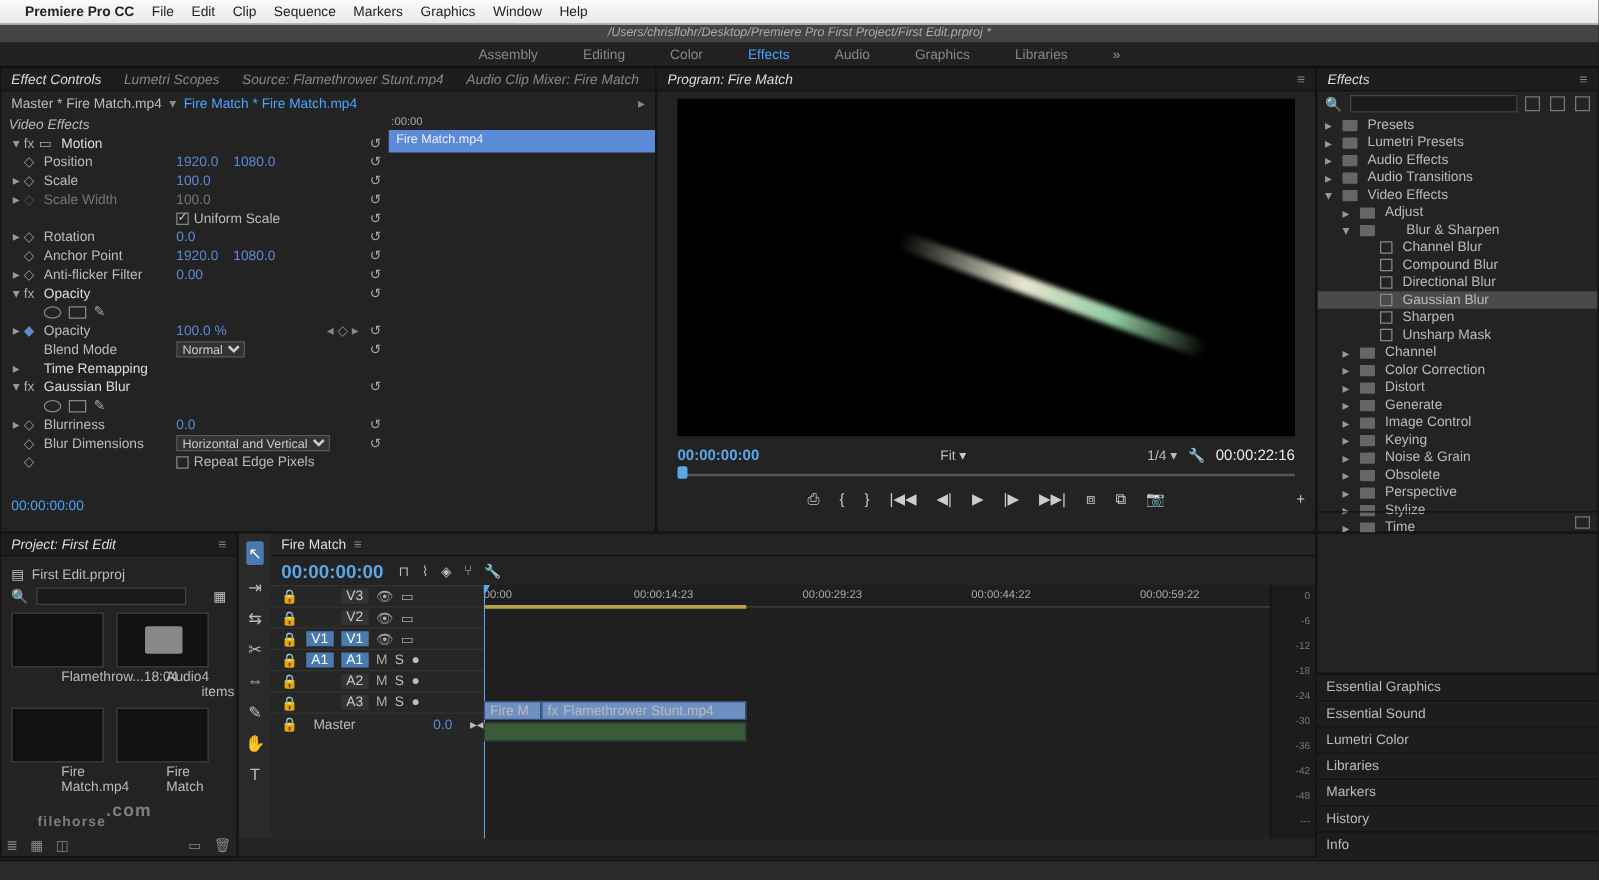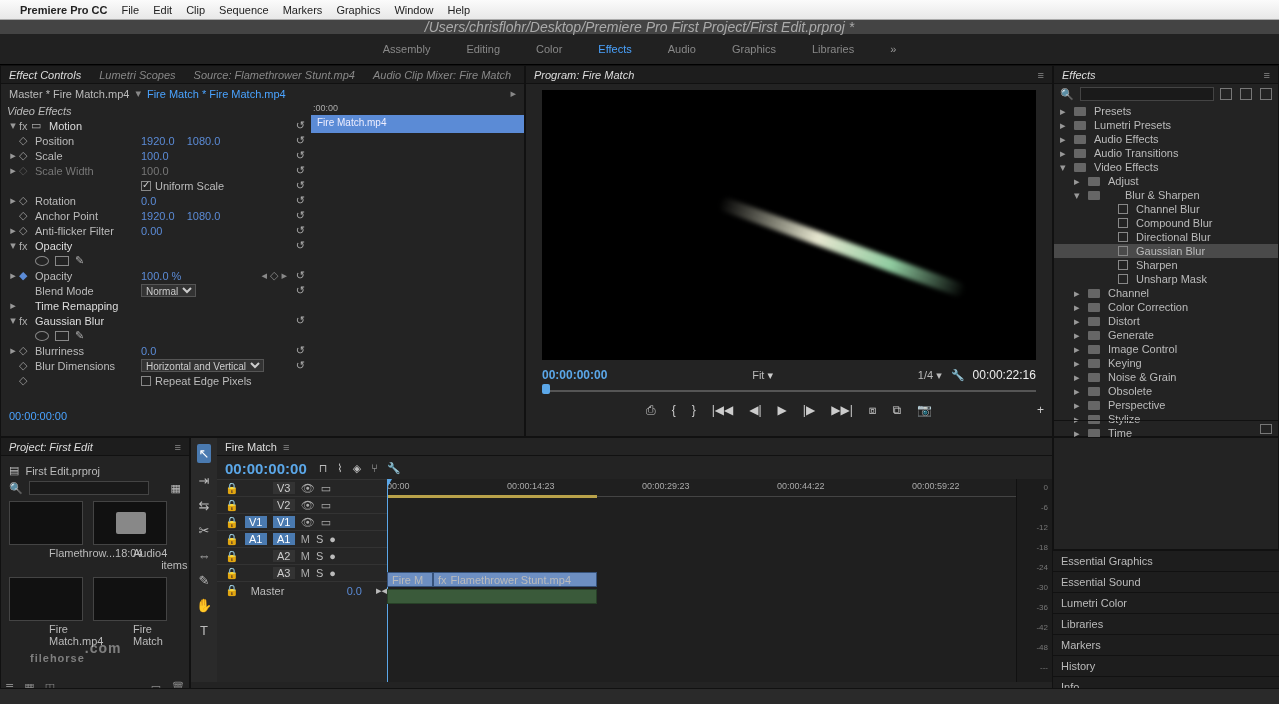--- a/index.html
+++ b/index.html
@@ -1,22 +1,22 @@
 <!DOCTYPE html>
 <html><head>
 <meta charset="utf-8">
 <style>
 * { margin:0; padding:0; box-sizing:border-box; font-family: "Lucida Grande", Arial, sans-serif; font-size:11px; color:#bbb; user-select:none; }
 body { background:#1e1e1e; width:1279px; height:704px; overflow:hidden; position:relative; }
 .menubar { height:20px; background:linear-gradient(#fbfbfb,#e8e8e8); display:flex; align-items:center; padding-left:8px; border-bottom:1px solid #aaa; }
 .menubar .apple { font-size:14px; color:#333; margin-right:12px; }
 .menubar .appname { font-weight:bold; color:#222; margin-right:14px; }
 .menubar .mitem { color:#222; margin-right:14px; cursor:default; }
-.titlebar { height:14px; background:#444; color:#aaa; text-align:center; line-height:14px; font-size:14px; font-style:italic; }
-.worktabs { height:31px; background:#212121; display:flex; align-items:center; justify-content:center; gap:36px; border-bottom:1px solid #000; }
+.titlebar { height:14px; background:#444; color:#aaa; text-align:center; line-height:14px; font-size:10px; font-style:italic; }
+.worktabs { height:20px; background:#212121; display:flex; align-items:center; justify-content:center; gap:36px; border-bottom:1px solid #000; }
 .worktabs span { color:#888; cursor:default; }
 .worktabs span.active { color:#4aa3ff; }
 .worktabs .more { color:#999; }
 .row { display:flex; }
 .panel { background:#232323; border:1px solid #111; position:relative; }
 .panel-tabs { height:18px; display:flex; align-items:center; gap:18px; padding:0 8px; border-bottom:1px solid #111; background:#1d1d1d; }
 .panel-tabs span { color:#888; cursor:default; white-space:nowrap;font-style:italic; }
 .panel-tabs span.active { color:#ddd; }
 .panel-tabs .menu-icon { margin-left:auto; color:#888; }
 
@@ -115,21 +115,21 @@
 .fx-search input { flex:1; background:#1a1a1a; border:1px solid #444; height:14px; color:#ccc; padding:0 4px; }
 .fx-top-icons { display:flex; gap:8px; margin-left:auto; }
 .fx-top-icons span { width:12px; height:12px; border:1px solid #777; }
 .fx-tree { overflow:auto; height:430px; }
 .fx-row { height:14px; display:flex; align-items:center; gap:4px; padding-left:6px; cursor:default; }
 .fx-row .tw { width:10px; color:#999; }
 .fx-row .folder { width:12px; height:9px; background:#666; border-radius:1px; }
 .fx-row .preset { width:10px; height:10px; border:1px solid #888; }
 .fx-row.l1 { padding-left:6px; }
 .fx-row.l2 { padding-left:20px; }
-.fx-row.l3 { padding-left:50px; }
+.fx-row.l3 { padding-left:36px; }
 .fx-row.sel { background:#4a4a4a; }
 .fx-bottom { position:absolute; bottom:0; left:0; right:0; height:16px; border-top:1px solid #111; display:flex; align-items:center; justify-content:flex-end; padding-right:6px; }
 .fx-bottom .bin { width:12px; height:10px; border:1px solid #777; }
 
 
 .stack-panel { height:21px; border-top:1px solid #111; display:flex; align-items:center; padding:0 8px; background:#1d1d1d; cursor:default; }
 
 
 .watermark { position:absolute; left:30px; bottom:36px; color:#777; font-size:24px; font-weight:bold; letter-spacing:1px; opacity:.6; pointer-events:none; }
 .watermark small { font-size:14px; vertical-align:top; }

